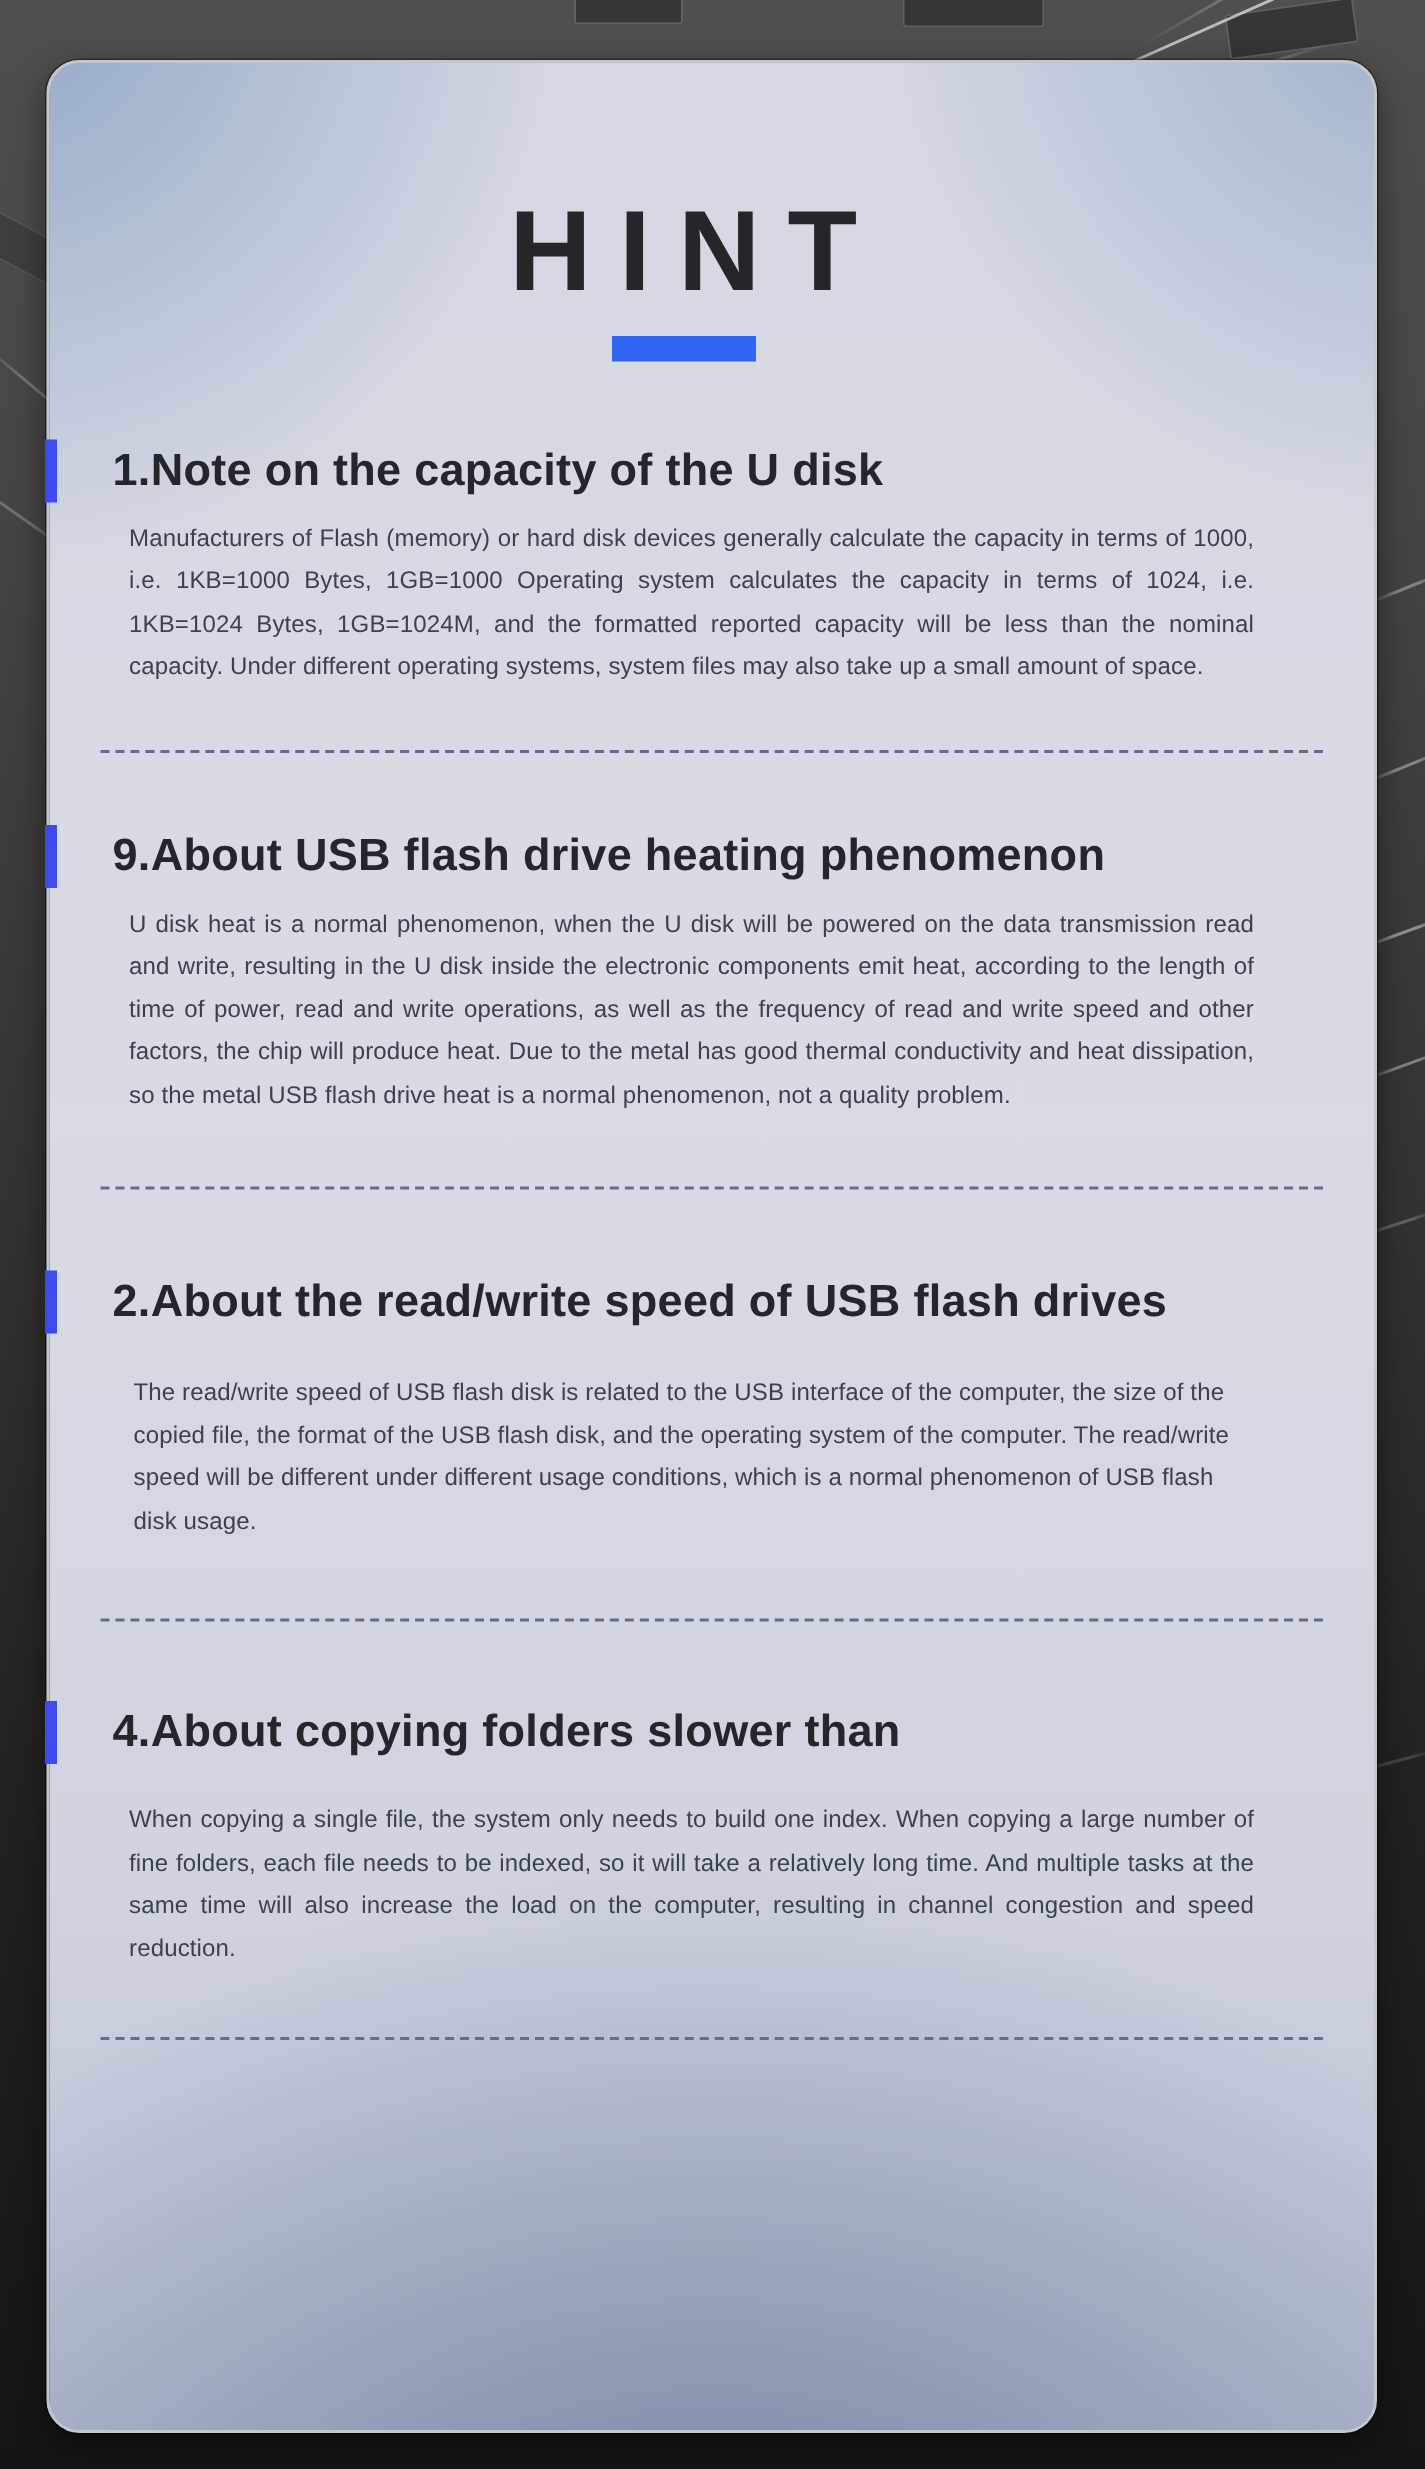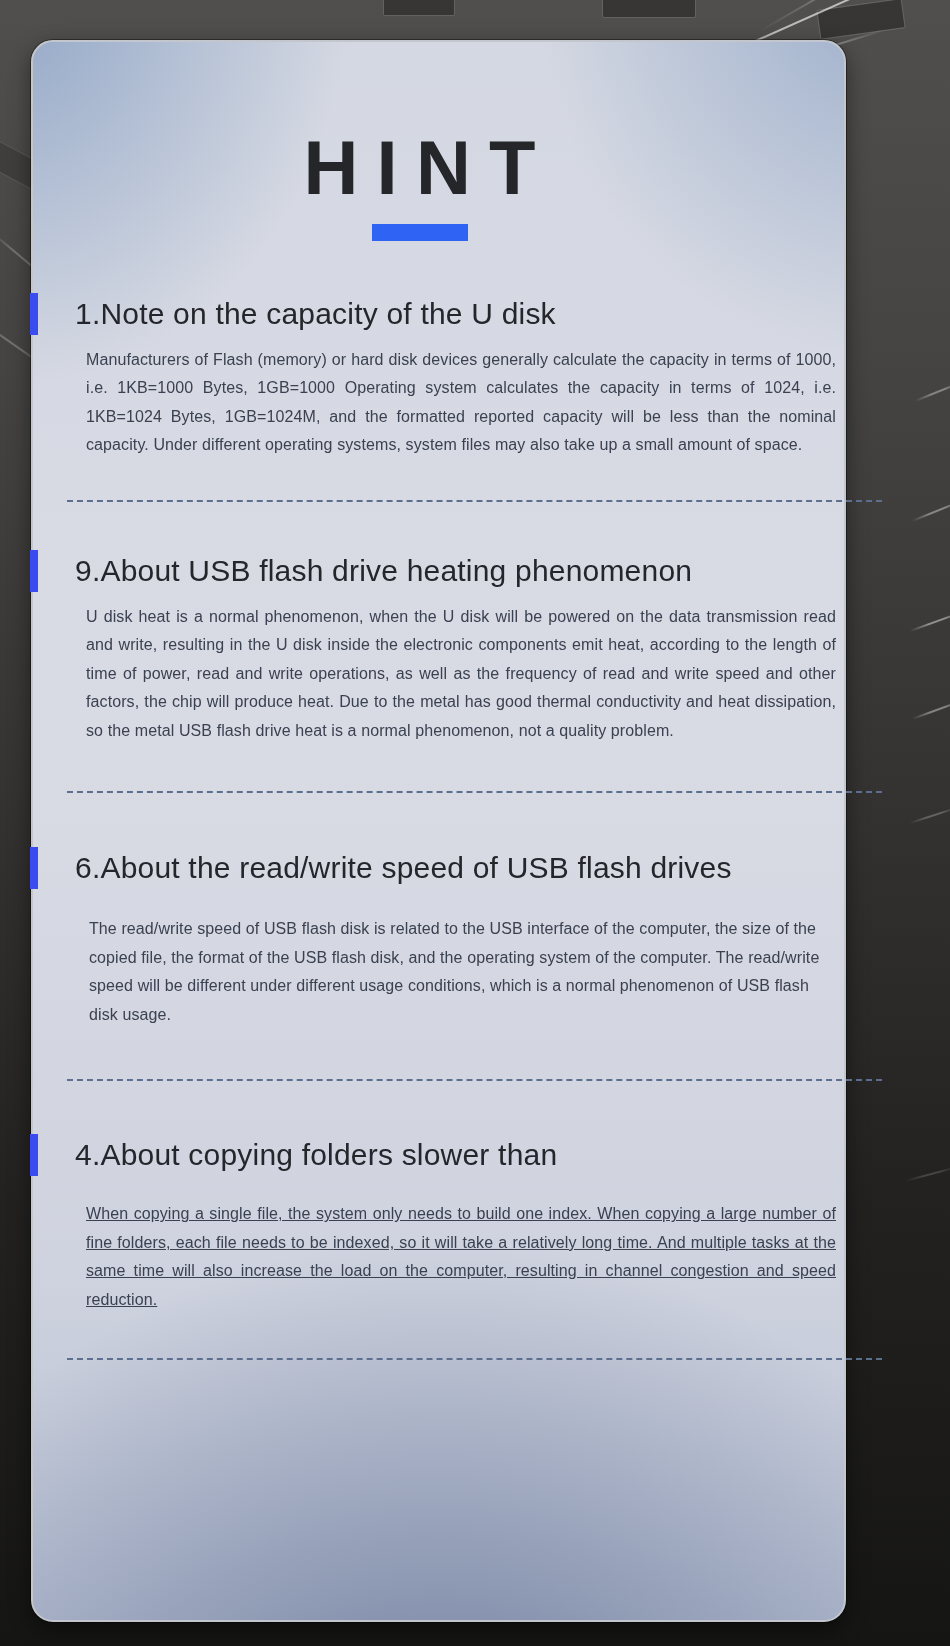--- a/index.html
+++ b/index.html
@@ -10,51 +10,51 @@
   }
   
   .trace{position:absolute;height:2px;
     background:linear-gradient(90deg,rgba(255,255,255,0),rgba(255,255,255,.62) 35%,rgba(255,255,255,.62) 65%,rgba(255,255,255,0));
     transform-origin:left center;pointer-events:none;}
   .trace.dim{opacity:.38;}
   .chip{position:absolute;background:rgba(10,10,10,.35);border:1px solid rgba(255,255,255,.22);
     border-radius:2px;pointer-events:none;}
   
   .card{
-    position:absolute;left:31px;top:40px;width:815px;height:1582px;
+    position:absolute;left:31px;top:40px;width:887px;height:1582px;
     border-radius:22px;border:2px solid #c3c7cd;box-sizing:border-box;
     background:
       radial-gradient(70% 42% at -4% -4%, rgba(96,130,178,.60), rgba(96,130,178,0) 62%),
       radial-gradient(70% 40% at 104% -4%, rgba(96,130,178,.48), rgba(96,130,178,0) 60%),
       radial-gradient(120% 55% at 50% 110%, rgba(88,104,140,.70), rgba(88,104,140,0) 62%),
       linear-gradient(180deg,#d4d8e2 0%,#d9dbe4 45%,#cfd3df 78%,#b7bfd2 100%);
     box-shadow:0 0 0 1px rgba(0,0,0,.4),0 8px 22px rgba(0,0,0,.45);
   }
   .card-inner{padding:84px 80px 0 42px;}
   
   .title{
     margin:0;text-align:center;color:#25262a;
     font-size:76px;font-weight:800;line-height:1.1;
     letter-spacing:.24em;text-indent:.24em;
   }
   .title-underline{width:96px;height:17px;margin:14px auto 0;background:#2e63f3;}
   
   .section{position:relative;}
   .s1{margin-top:54px;} .s2{margin-top:50px;} .s3{margin-top:56px;} .s4{margin-top:55px;}
   .accent{position:absolute;left:-45px;top:-2px;width:8px;height:42px;background:#3a4bf0;}
-  .section h2{margin:0;font-size:30px;font-weight:400;color:#24262b;line-height:1.27;letter-spacing:.2px;}
+  .section h2{margin:0;font-size:30px;font-weight:700;color:#24262b;line-height:1.27;letter-spacing:.2px;}
   .h2-line2{display:inline-block;margin-left:30px;}
   .section p{
     margin:13px 0 0 11px;width:750px;
     font-size:16px;line-height:28.5px;color:#3a4150;letter-spacing:.1px;
     text-align:justify;
   }
   .section.ragged p{text-align:left;}
   .s3 p{margin-top:28px;margin-left:14px;}
-  .s4 p{margin-top:26px;text-decoration:underline;}
+  .s4 p{margin-top:26px;}
   .divider{height:0;border-top:2px dashed #5c6f8e;margin-left:-8px;width:815px;}
   .d1{margin-top:40px;} .d2{margin-top:46px;} .d3{margin-top:50px;} .d4{margin-top:44px;}
 </style>
 </head>
 <body>
 
 <div>
   <span class="chip" style="left:383px;top:-6px;width:70px;height:20px;"></span>
   <span class="chip" style="left:602px;top:-8px;width:92px;height:24px;"></span>
   <span class="chip" style="left:818px;top:4px;width:84px;height:28px;transform:rotate(-8deg);"></span>
@@ -87,21 +87,21 @@
 
     <section class="section s2">
       <span class="accent"></span>
       <h2>9.About USB flash drive heating phenomenon</h2>
       <p>U disk heat is a normal phenomenon, when the U disk will be powered on the data transmission read and write, resulting in the U disk inside the electronic components emit heat, according to the length of time of power, read and write operations, as well as the frequency of read and write speed and other factors, the chip will produce heat. Due to the metal has good thermal conductivity and heat dissipation, so the metal USB flash drive heat is a normal phenomenon, not a quality problem.</p>
     </section>
     <div class="divider d2"></div>
 
     <section class="section s3 ragged">
       <span class="accent"></span>
-      <h2>6.About the read/write speed of USB flash drives</h2>
+      <h2>2.About the read/write speed of USB flash drives</h2>
       <p>The read/write speed of USB flash disk is related to the USB interface of the computer, the size of the copied file, the format of the USB flash disk, and the operating system of the computer. The read/write speed will be different under different usage conditions, which is a normal phenomenon of USB flash disk usage.</p>
     </section>
     <div class="divider d3"></div>
 
     <section class="section s4">
       <span class="accent"></span>
       <h2><span>4.About copying folders slower than</span><br></h2>
       <p>When copying a single file, the system only needs to build one index. When copying a large number of fine folders, each file needs to be indexed, so it will take a relatively long time. And multiple tasks at the same time will also increase the load on the computer, resulting in channel congestion and speed reduction.</p>
     </section>
     <div class="divider d4"></div>

